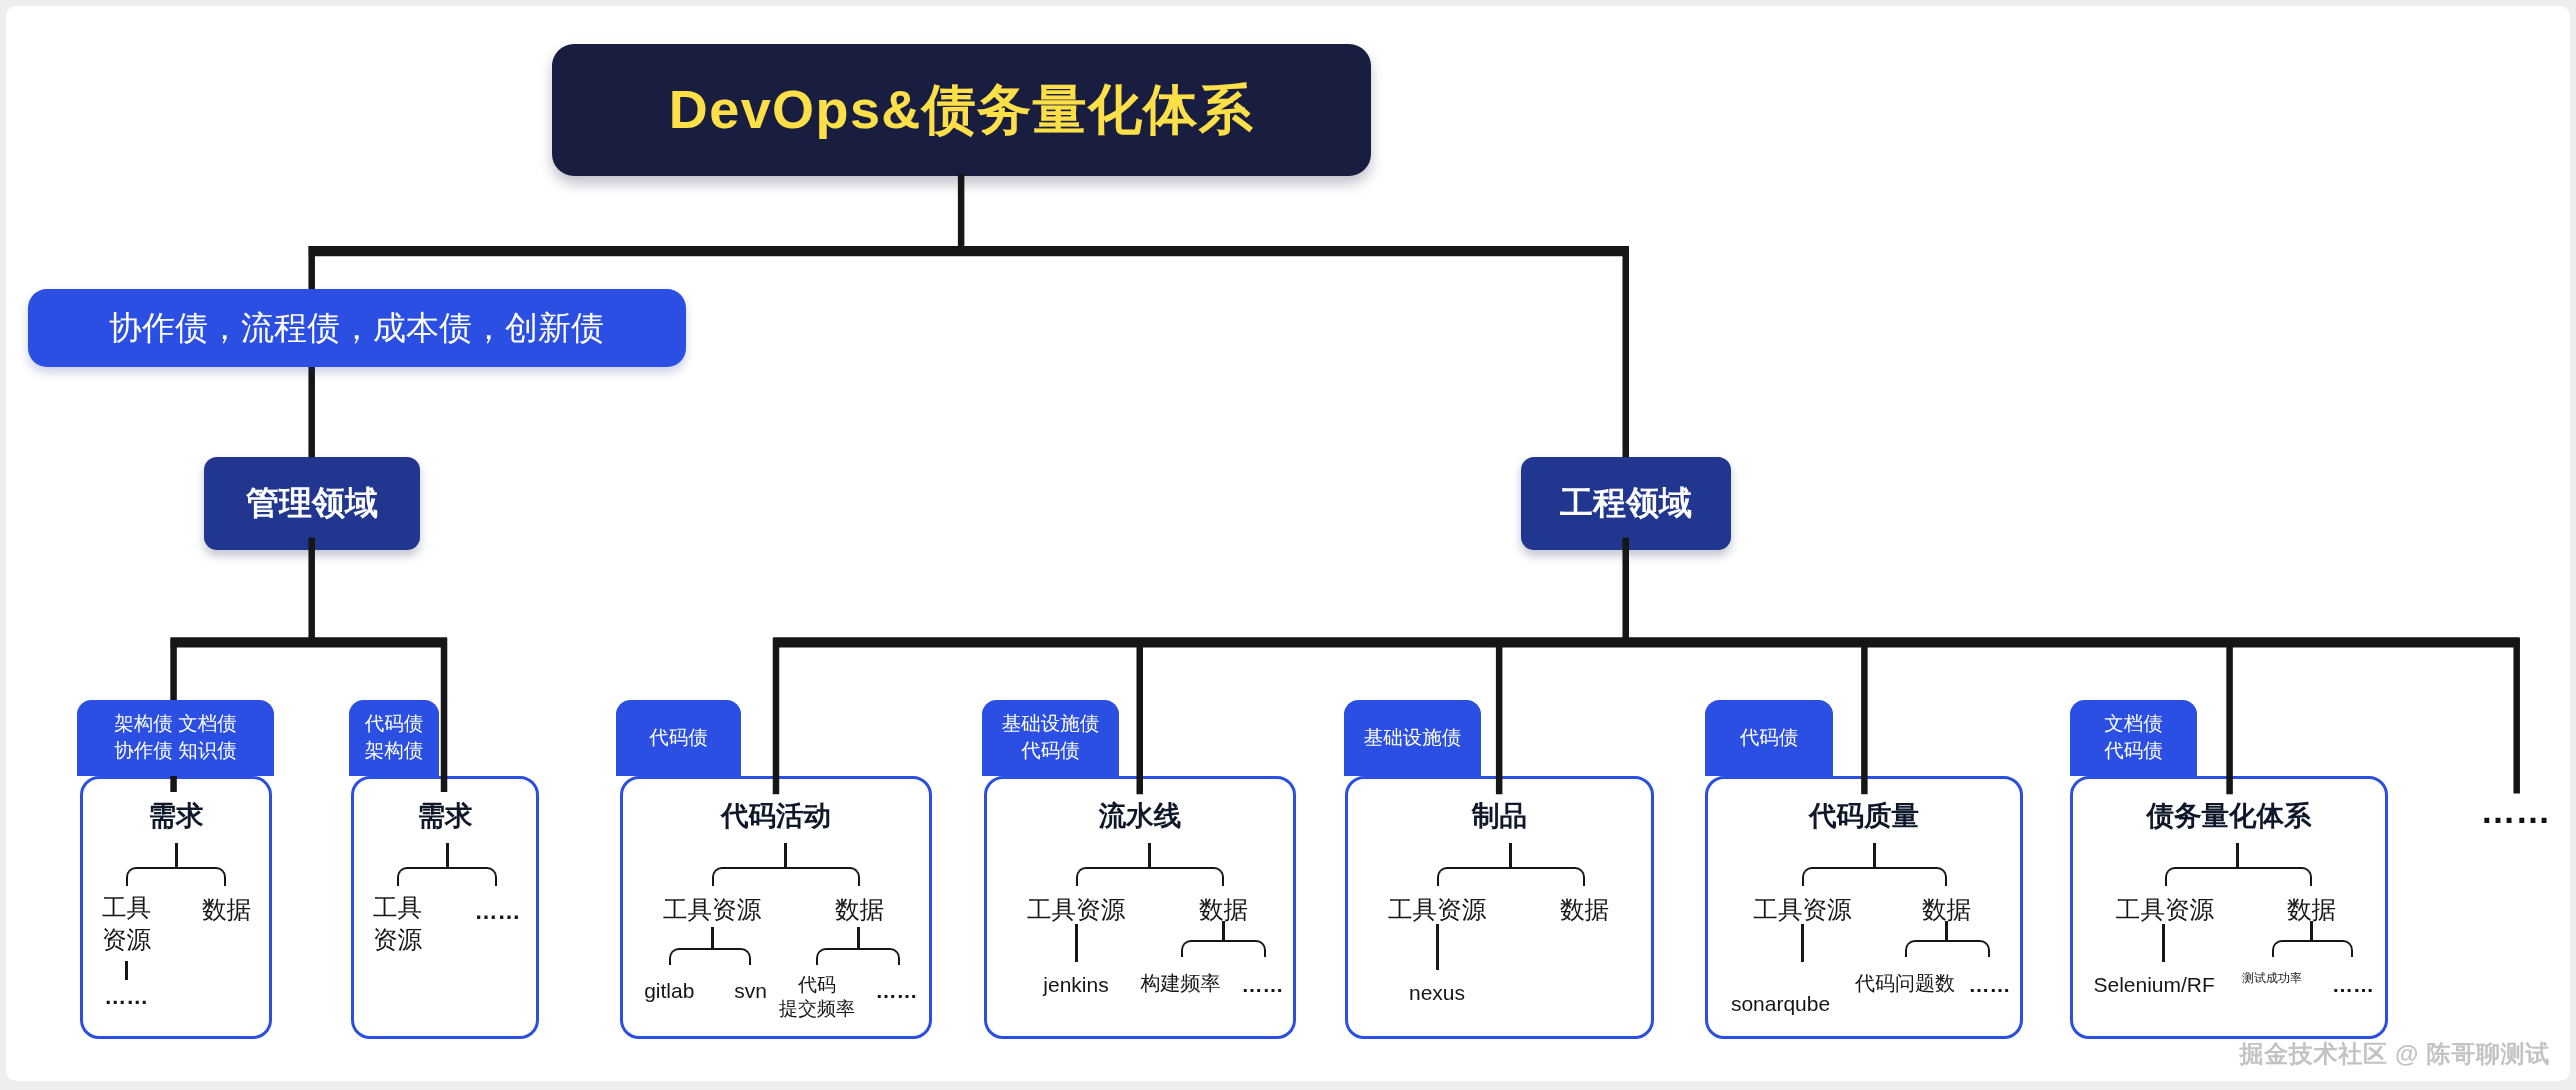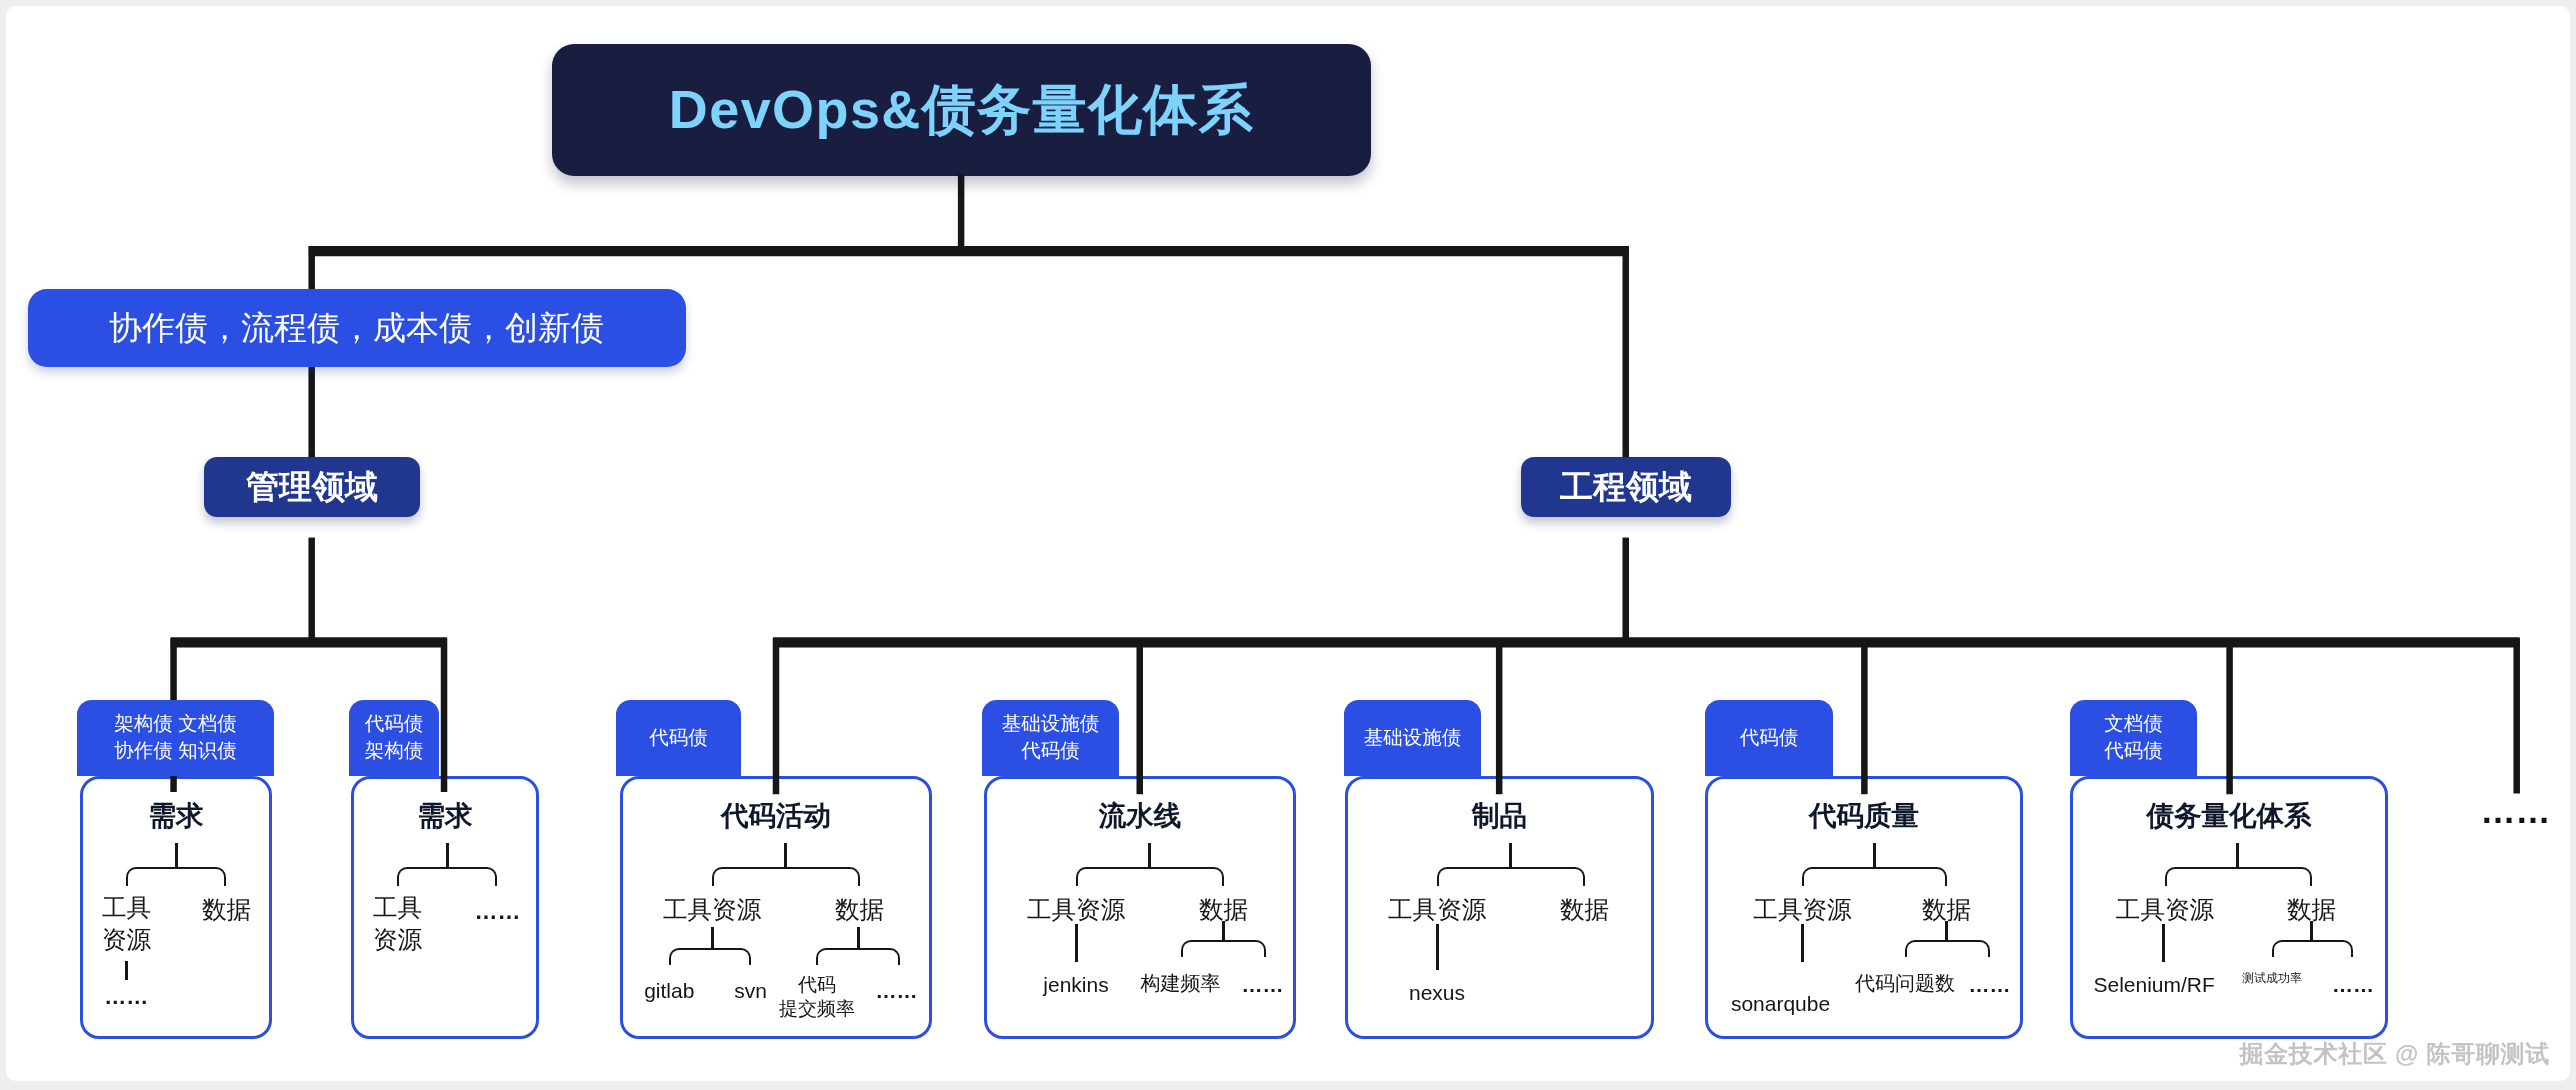--- a/index.html
+++ b/index.html
@@ -7,31 +7,31 @@
     width:2576px;height:1091px;position:relative;overflow:hidden;
     background:#edeef0;
     font-family:"Liberation Sans","DejaVu Sans",sans-serif;
     color:#161616;
   }
   .canvas{position:absolute;left:5.8px;top:5.8px;width:2564px;height:1075px;background:#ffffff;border-radius:10px;z-index:0;}
   .lines{position:absolute;left:0;top:0;z-index:3;pointer-events:none;}
   
   .rootbox{
     position:absolute;left:552px;top:44px;width:819px;height:132px;background:#191e40;
-    border-radius:22px;color:#7dd3fc;display:flex;align-items:center;justify-content:center;
+    border-radius:22px;color:#fde047;display:flex;align-items:center;justify-content:center;
     font-size:54px;font-weight:700;letter-spacing:1.4px;z-index:2;
     box-shadow:0 7.2px 13px rgba(15,20,60,.25);
   }
   .pill{
     position:absolute;left:27.5px;top:289px;width:658px;height:78px;background:#2b4fe2;
     border-radius:19px;color:#fff;display:flex;align-items:center;justify-content:center;
     font-size:33px;font-weight:500;z-index:4;box-shadow:0 5.8px 10px rgba(30,50,140,.22);
   }
   .dom{
-    position:absolute;top:457px;height:60px;background:#20368f;border-radius:13px;color:#fff;
+    position:absolute;top:457px;height:93px;background:#20368f;border-radius:13px;color:#fff;
     display:flex;align-items:center;justify-content:center;font-size:33px;font-weight:700;
     z-index:2;box-shadow:0 5.8px 10px rgba(20,30,80,.25);
   }
   .dom.left{left:204px;width:216px;}
   .dom.right{left:1521px;width:210px;}
   
   .tag{
     position:absolute;top:700px;height:76px;background:#2b4fe2;color:#fff;z-index:4;
     border-radius:14.5px 14.5px 0 0;text-align:center;font-size:19.5px;line-height:27px;
     box-sizing:border-box;font-weight:500;

